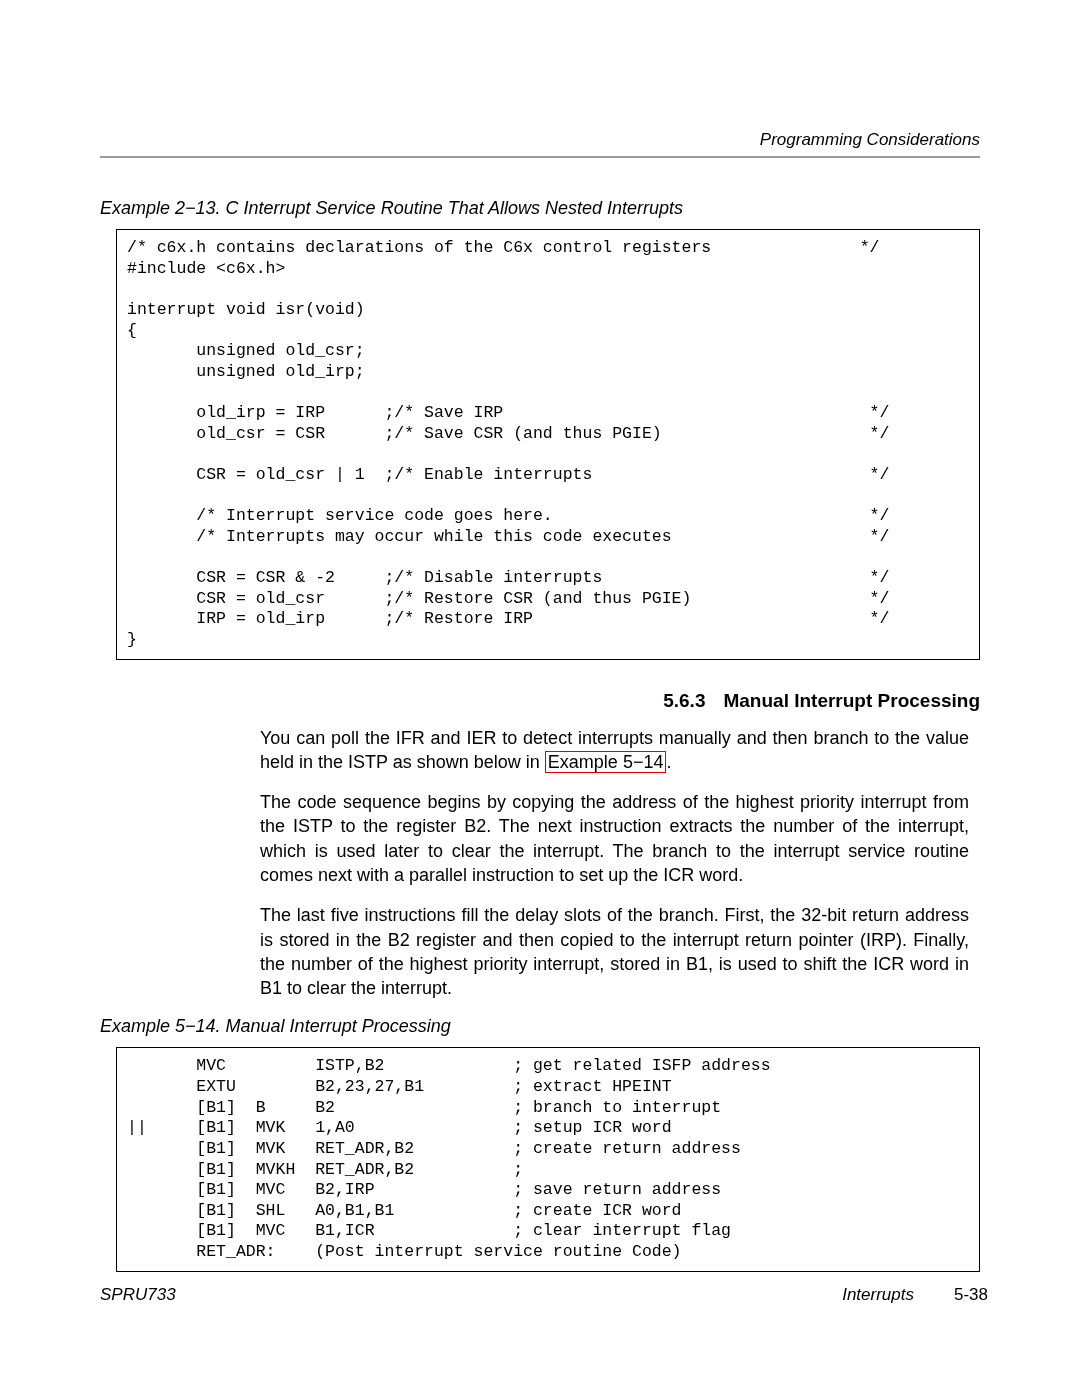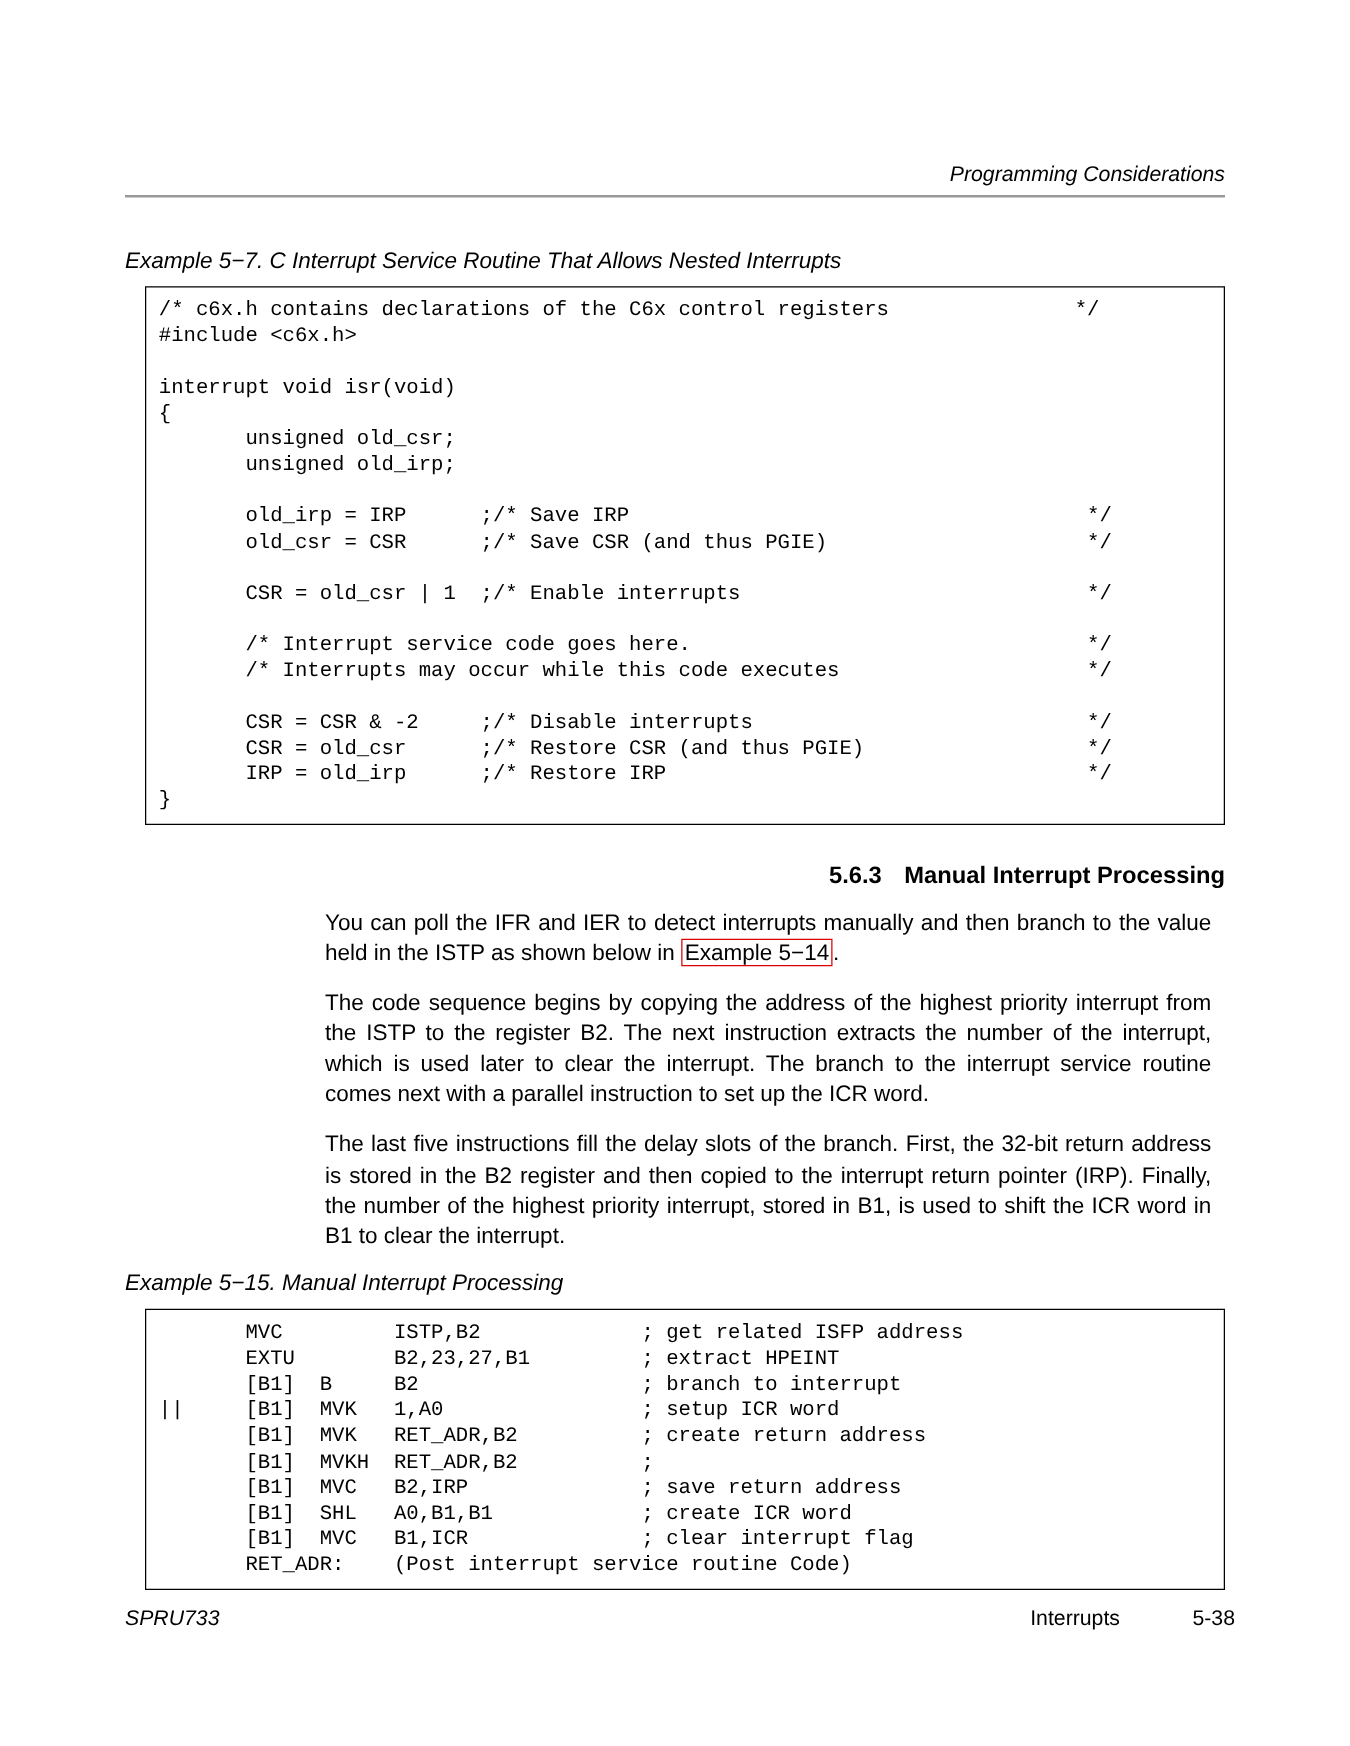--- a/index.html
+++ b/index.html
@@ -68,31 +68,31 @@
   .footer {
     position: absolute;
     bottom: 92px;
     left: 100px;
     right: 92px;
     font-size: 17px;
     display: flex;
     justify-content: space-between;
   }
   .footer .left { font-style: italic; }
-  .footer .right .chap { margin-right: 58px; }
+  .footer .right .chap { font-style: italic; margin-right: 40px; }
 </style>
 </head>
 <body>
 
 <div class="page">
 
   <div class="running-header">Programming Considerations</div>
   <hr class="hr">
 
-  <div class="example-title">Example 5−7.  C Interrupt Service Routine That Allows Nested Interrupts</div>
+  <div class="example-title">Example 2−13.  C Interrupt Service Routine That Allows Nested Interrupts</div>
   <div class="code-box">/* c6x.h contains declarations of the C6x control registers               */
 #include &lt;c6x.h&gt;
 
 interrupt void isr(void)
 {
        unsigned old_csr;
        unsigned old_irp;
 
        old_irp = IRP      ;/* Save IRP                                     */
        old_csr = CSR      ;/* Save CSR (and thus PGIE)                     */
@@ -112,21 +112,21 @@
   </div>
 
   <p class="body-text">
     <span>You can poll the IFR and IER to detect interrupts manually and then branch to the value held in the ISTP as shown below in </span><a href="#" class="ref-link">Example 5−14</a><span>.</span>
   </p>
 
   <p class="body-text">The code sequence begins by copying the address of the highest priority interrupt from the ISTP to the register B2. The next instruction extracts the number of the interrupt, which is used later to clear the interrupt. The branch to the interrupt service routine comes next with a parallel instruction to set up the ICR word.</p>
 
   <p class="body-text">The last five instructions fill the delay slots of the branch. First, the 32-bit return address is stored in the B2 register and then copied to the interrupt return pointer (IRP). Finally, the number of the highest priority interrupt, stored in B1, is used to shift the ICR word in B1 to clear the interrupt.</p>
 
-  <div class="example-title">Example 5−15.  Manual Interrupt Processing</div>
+  <div class="example-title">Example 5−14.  Manual Interrupt Processing</div>
   <div class="code-box">       MVC         ISTP,B2             ; get related ISFP address
        EXTU        B2,23,27,B1         ; extract HPEINT
        [B1]  B     B2                  ; branch to interrupt
 ||     [B1]  MVK   1,A0                ; setup ICR word
        [B1]  MVK   RET_ADR,B2          ; create return address
        [B1]  MVKH  RET_ADR,B2          ;
        [B1]  MVC   B2,IRP              ; save return address
        [B1]  SHL   A0,B1,B1            ; create ICR word
        [B1]  MVC   B1,ICR              ; clear interrupt flag
        RET_ADR:    (Post interrupt service routine Code)</div>

